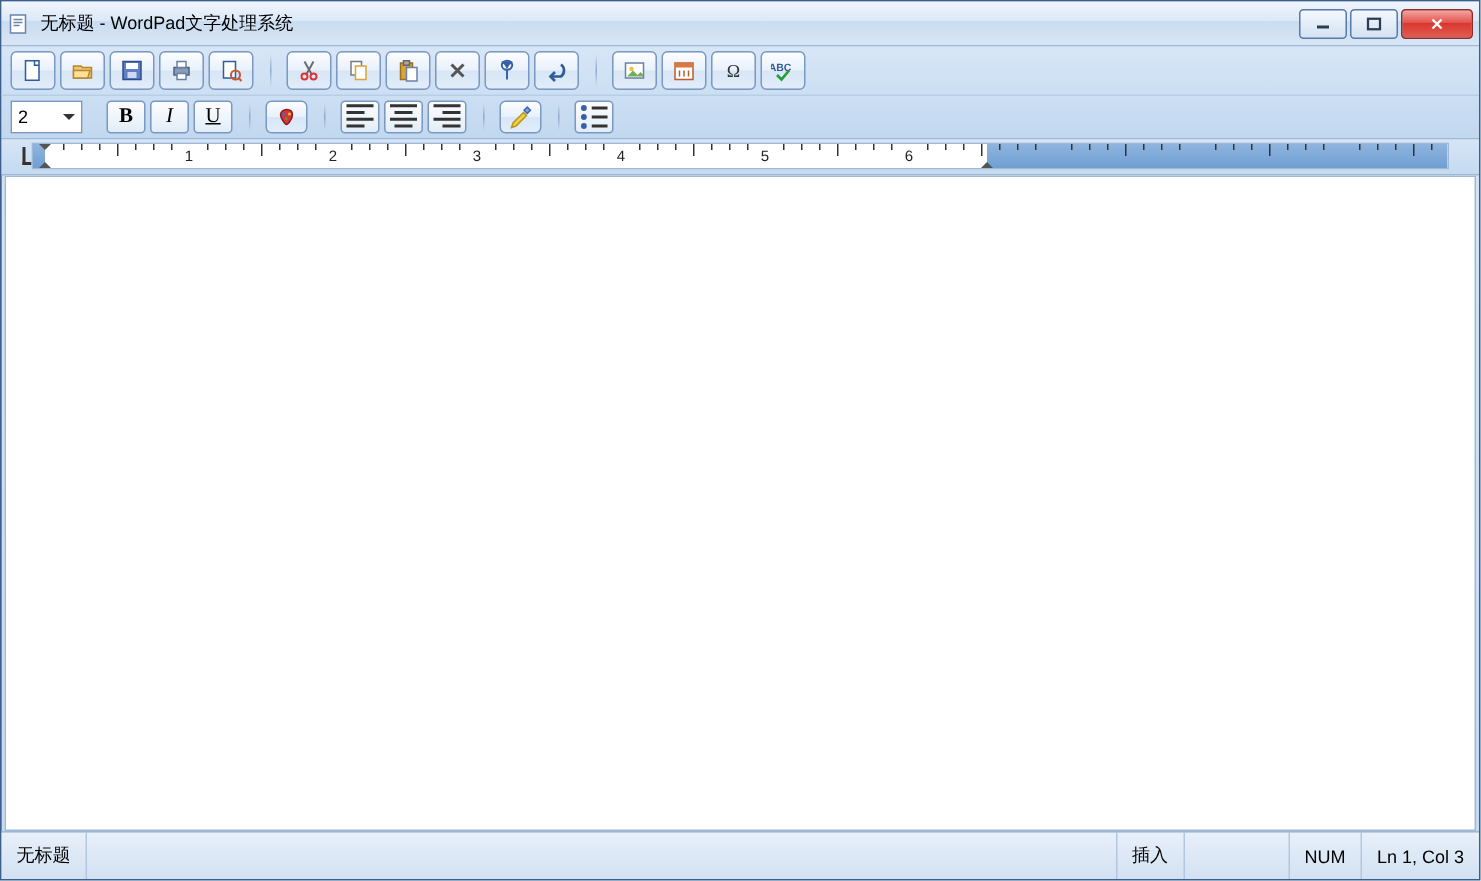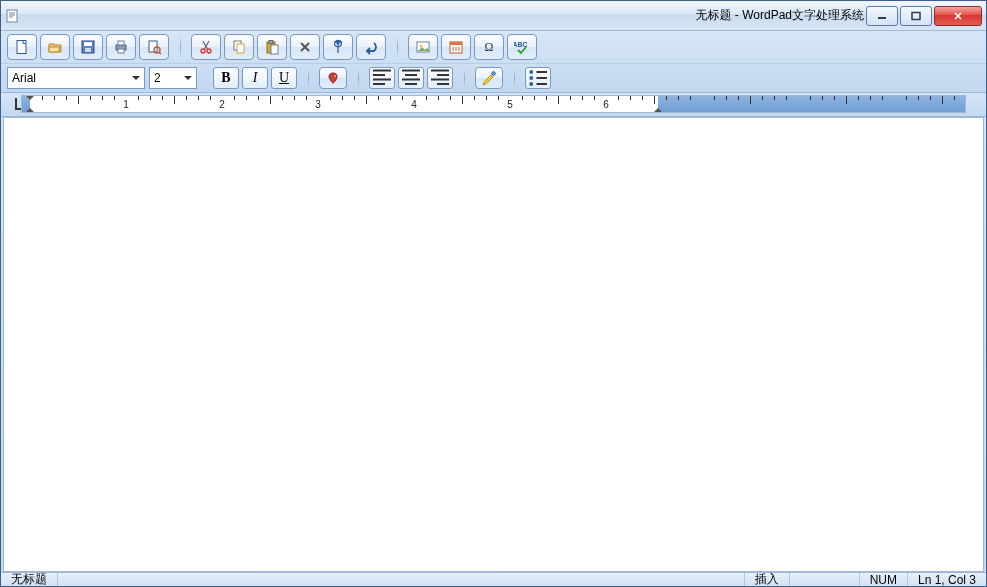--- a/index.html
+++ b/index.html
@@ -2,21 +2,21 @@
 <html><head>
 <meta charset="utf-8">
 <style>
 * { box-sizing: border-box; margin: 0; padding: 0; }
 body { font-family: "Microsoft YaHei", Tahoma, Arial, sans-serif; font-size: 12px; background: #6b8fb5; width: 987px; height: 587px; overflow: hidden; }
 
 .window { width: 987px; height: 587px; background: linear-gradient(to bottom, #d8e6f7 0%, #c3d9f0 100%); border: 1px solid #3b5e8c; display: flex; flex-direction: column; }
 
 .titlebar { height: 30px; background: linear-gradient(to bottom, #f0f6fd 0%, #dbe8f7 45%, #cadcf0 46%, #d8e6f5 100%); display: flex; align-items: center; padding: 0 4px; border-bottom: 1px solid #9fb8d6; }
 .titlebar .app-icon { width: 16px; height: 16px; margin-right: 6px; display:flex; align-items:center; justify-content:center; }
-.titlebar .title { flex: 1; font-size: 12px; color: #000; text-align: right; }
+.titlebar .title { flex: 1; font-size: 12px; color: #000; }
 .titlebar .winbtns { display: flex; gap: 0; }
 .titlebar .winbtn { width: 32px; height: 20px; border: 1px solid #5a7ba8; border-radius: 3px; margin-left: 2px; display:flex; align-items:center; justify-content:center; background: linear-gradient(to bottom, #f4f8fd, #d3e2f2); cursor:pointer; }
 .titlebar .winbtn.close { width: 48px; background: linear-gradient(to bottom, #f5a3a0, #e3544d 45%, #d9362d 46%, #e25c54); border-color:#8b2e28; color:#fff; }
 .titlebar .winbtn svg { width: 12px; height: 10px; }
 
 .menubar { height: 22px; background: linear-gradient(to bottom, #eef4fc, #dce9f7); border-bottom: 1px solid #9fb8d6; display: flex; align-items: center; padding: 0 4px; gap: 2px; }
 .menubar .menu-item { padding: 2px 8px; border: 1px solid transparent; border-radius: 2px; cursor: pointer; font-size:12px; }
 .menubar .menu-item:first-child { border: 1px solid #8fa9cc; background: linear-gradient(to bottom,#f8fbff,#e3edf9); }
 
 .toolbar-area { background: linear-gradient(to bottom, #d7e6f7 0%, #c2d8ef 100%); border-bottom: 1px solid #9fb8d6; }
@@ -45,21 +45,21 @@
 .ruler .shade.right { right:0; }
 .ruler .tick { position:absolute; top:0; width:1px; height:4px; background:#333; }
 .ruler .tick.long { height:8px; }
 .ruler .num { position:absolute; top:3px; font-size:10px; color:#222; transform: translateX(-50%); }
 .indent-top { position:absolute; top:-1px; border:5px solid transparent; border-top-color:#555; }
 .indent-bottom { position:absolute; bottom:-1px; border:5px solid transparent; border-bottom-color:#555; }
 .tab-marker { position:absolute; left:14px; top:5px; width:8px; height:12px; border-left:2px solid #333; border-bottom:2px solid #333; }
 
 .content-area { flex: 1; background: #fff; border: 1px solid #9fb8d6; margin: 0 2px; overflow: hidden; position: relative; }
 
-.statusbar { height: 14px; background: linear-gradient(to bottom,#e8f0fa,#d2e1f2); border-top: 1px solid #9fb8d6; display:flex; align-items:flex-end; font-size:12px; }
+.statusbar { height: 32px; background: linear-gradient(to bottom,#e8f0fa,#d2e1f2); border-top: 1px solid #9fb8d6; display:flex; align-items:flex-end; font-size:12px; }
 .statusbar .status-cell { padding: 0 10px; border-right: 1px solid #b3c8e0; height:100%; display:flex; align-items:center; }
 .statusbar .spacer { flex:1; border-right: 1px solid #b3c8e0; height:100%; }
 .statusbar .status-cell.right { border-right:none; }
 </style>
 </head>
 <body>
 
 <div class="window">
 
   <div class="titlebar">
@@ -193,23 +193,20 @@
         <div class="tbtn">
             <svg viewBox="0 0 16 16">
               <text x="6" y="8" text-anchor="middle" font-size="7" font-weight="bold" fill="#2e5c9a">ABC</text>
               <path d="M4 11l3 3 5-6" fill="none" stroke="#2a9a3a" stroke-width="1.8"></path>
             </svg>
           </div>
       </div>
     </div>
 
     <div class="toolbar-row">
-      <div class="font-select">
-          <span>Arial</span>
-        </div>
       <div class="size-select">
           <span>2</span>
         </div>
       <div style="width:8px"></div>
       <div class="tool-group">
         <div class="fmt-btn bold">B</div>
         <div class="fmt-btn italic">I</div>
         <div class="fmt-btn underline">U</div>
       </div>
       <div class="tool-group">

